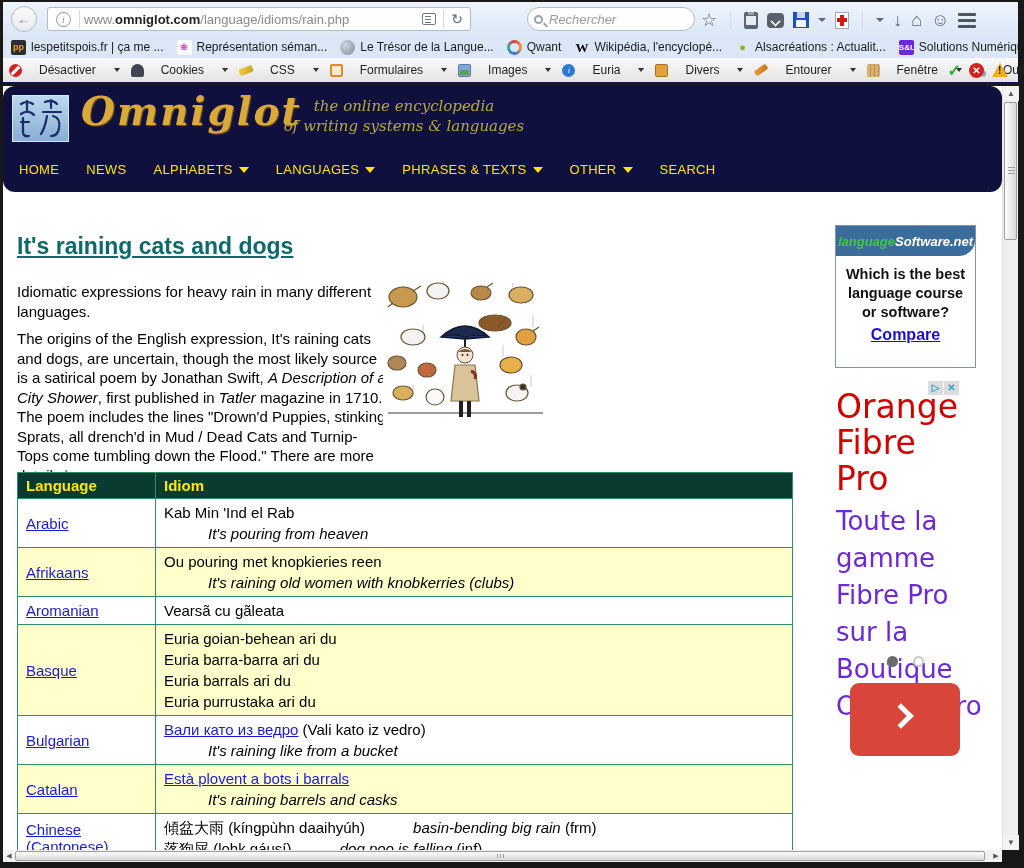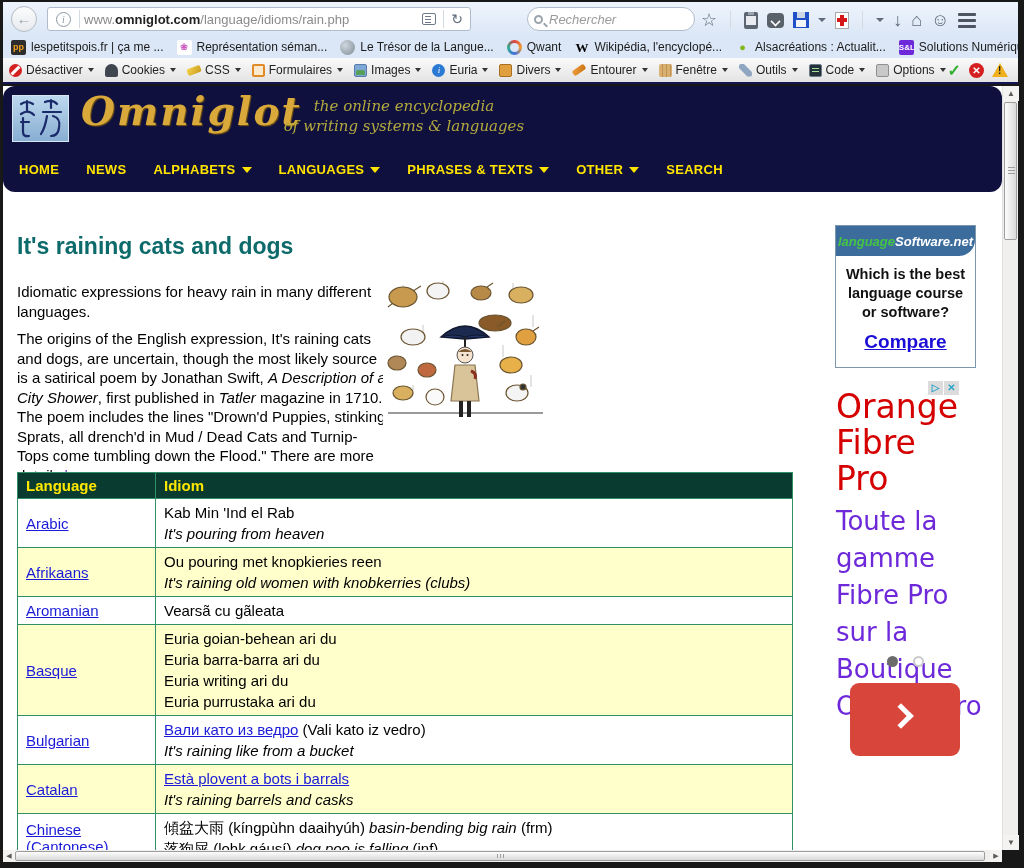--- a/index.html
+++ b/index.html
@@ -60,21 +60,21 @@
   .fav-globe { background:radial-gradient(circle at 35% 35%, #cfd6dd, #7d8b96); border-radius:50%; }
   .fav-qwant { background:conic-gradient(#e04040,#f0a030,#4070e0,#30b090,#e04040); border-radius:50%; position:relative;}
   .fav-qwant::after { content:""; position:absolute; inset:3px; background:#dbe7f6; border-radius:50%;}
   .fav-wiki { background:transparent; color:#000; font-family:"Liberation Serif",serif; font-size:13px; }
   .fav-alsa { background:transparent; color:#7fb817; font-size:11px; }
   .fav-sl { background:#6d28d9; color:#fff; font-size:8px; line-height:15px; }
 
   #devbar { position:absolute; left:3px; top:58px; width:1015px; height:26px;
     background:linear-gradient(#fafafa,#e3e3e3); border-bottom:2px solid #141452;
     display:flex; align-items:center; gap:11px; padding:0 6px; font-size:12px; color:#222; }
-  .dv { display:flex; align-items:center; gap:4px; white-space:nowrap;justify-content:center; }
+  .dv { display:flex; align-items:center; gap:17px; white-space:nowrap;justify-content:center; }
   .dvcaret { width:0; height:0; border-left:3px solid transparent; border-right:3px solid transparent;
     border-top:4px solid #333; margin-left:1px; }
   .dvic { width:13px; height:13px; border-radius:2px; position:relative; flex:0 0 auto; }
   .dvic-disable { background:#d42020; border-radius:50%; }
   .dvic-disable::after{ content:""; position:absolute; left:1px; top:5px; width:11px; height:3px;
      background:#fff; transform:rotate(-45deg); }
   .dvic-cookies { background:#3f4650; border-radius:50% 50% 2px 2px; }
   .dvic-css { background:linear-gradient(135deg,#f5d34a,#c89a20); transform:rotate(-20deg); width:14px; height:7px; }
   .dvic-forms { background:#e08a28; }
   .dvic-forms::after { content:""; position:absolute; inset:2px; background:#fbe9d0; }
@@ -103,57 +103,57 @@
   #page { position:absolute; left:3px; top:86px; width:999px; height:764px; background:#fff; overflow:hidden; }
 
   #siteheader { position:absolute; left:0; top:0; width:100%; height:106px; background:#10103f;border-radius:12px; }
   #logo-tile { position:absolute; left:9px; top:9px; width:57px; height:47px;
     background:linear-gradient(#bdd8ee,#88aed2); border:1px solid #d6e6f4; }
   #brand { position:absolute; left:78px; top:2px; font-family:"DejaVu Serif", serif; font-style:italic;
     font-weight:bold; font-size:39px; color:#d9a93c; text-shadow:1px 1px 1px #7a5a10; letter-spacing:2px; }
   #tagline { position:absolute; left:262px; top:10px; width:278px; text-align:center;
     font-family:"DejaVu Serif", serif; font-style:italic; font-size:15px; line-height:20px; color:#b3a93e; }
   #mainnav { position:absolute; left:16px; top:76px; display:flex; gap:27px; align-items:center; }
-  .navitem { color:#ffe400; font-weight:bold; font-size:13px; letter-spacing:.3px;
+  .navitem { color:#ffe400; font-weight:normal; font-size:13px; letter-spacing:.3px;
     display:flex; align-items:center; gap:6px; white-space:nowrap; }
   .navcaret { width:0; height:0; border-left:5px solid transparent; border-right:5px solid transparent;
     border-top:6px solid #ffe400; }
 
-  #page-title { position:absolute; left:14px; top:147px; font-size:23px; font-weight:bold; color:#0d6a6a; }
+  #page-title { position:absolute; left:14px; top:147px; font-size:23px; font-weight:bold; color:#0d6a6a;text-decoration:underline; }
   .para { position:absolute; left:14px; font-size:15px; line-height:19.5px; color:#000; }
   #para1 { top:196px; width:360px; }
   #para2 { top:243px; width:372px; }
   #para2 a { color:#6a3fb5; text-decoration:underline; }
   .it { font-style:italic; }
 
   #cartoon { position:absolute; left:380px; top:189px; width:165px; height:158px; }
 
   
   #idiomtable { position:absolute; left:14px; top:386px; width:776px; border-collapse:collapse;
     font-size:15px; }
   #idiomtable th { background:#093b30; color:#ffe800; text-align:left; font-size:15px;
     padding:4px 8px; border:1px solid #2f9067; }
   #idiomtable td { border:1px solid #2f9067; padding:3px 8px; vertical-align:middle; }
   #idiomtable tr.alt td { background:#ffffcc; }
   #idiomtable td.langcell { width:138px; }
   #idiomtable a { color:#1a1ad8; text-decoration:underline; }
   .line { line-height:21px; }
-  .seg-italic { font-style:italic; }
+  .seg-italic { font-style:italic;margin-left:44px; }
   .seg-link { color:#1a1ad8; text-decoration:underline; }
 
   
   #ad1 { position:absolute; left:832px; top:139px; width:141px; height:143px; background:#fff;
     border:1px solid #7d97ad; }
   #ad1-banner { height:30px; background:#3c6c9c; border-bottom-right-radius:16px;
     display:flex; align-items:center; justify-content:center; font-weight:bold; font-style:italic;
     font-size:13px; white-space:nowrap; }
   #ad1-banner .g { color:#45c445; } #ad1-banner .w { color:#fff; }
   #ad1-q { padding:9px 4px 4px; text-align:center; font-weight:bold; font-size:14.5px; line-height:19px; color:#111; }
-  #ad1-cta { display:block; text-align:center; font-size:19px; font-weight:bold; color:#1a0dd6;
-    text-decoration:underline; margin-top:5px; }
+  #ad1-cta { display:block; text-align:center; font-size:16px; font-weight:bold; color:#1a0dd6;
+    text-decoration:underline; }
   #adchoices { position:absolute; left:925px; top:295px; display:flex; gap:1px; }
   .adc { width:15px; height:14px; background:#dcdcdc; color:#2aa4c8; font-size:10px; font-weight:bold;
     text-align:center; line-height:14px; }
   #ad2-headline { position:absolute; left:833px; top:303px; width:160px; font-family:"DejaVu Sans",sans-serif;
     font-size:33px; line-height:36px; color:#d50000; white-space:pre-line; }
   #ad2-body { position:absolute; left:833px; top:417px; width:170px; font-family:"DejaVu Sans",sans-serif;
     font-size:26px; line-height:37px; color:#6d28d9; white-space:pre-line; }
   #dots { position:absolute; left:884px; top:570px; display:flex; gap:15px; align-items:center; }
   .dot { width:11px; height:11px; border-radius:50%; }
   .dot-on { background:#6b6b6b; }
@@ -432,21 +432,21 @@
           <td class="langcell"><a href="#">Aromanian</a></td>
           <td>
             <div class="line"><span>Vearsã cu gãleata</span></div>
           </td>
         </tr>
         <tr class="alt">
           <td class="langcell"><a href="#">Basque</a></td>
           <td>
             <div class="line"><span>Euria goian-behean ari du</span></div>
             <div class="line"><span>Euria barra-barra ari du</span></div>
-            <div class="line"><span>Euria writing ari du</span></div>
+            <div class="line"><span>Euria barrals ari du</span></div>
             <div class="line"><span>Euria purrustaka ari du</span></div>
           </td>
         </tr>
         <tr>
           <td class="langcell"><a href="#">Bulgarian</a></td>
           <td>
             <div class="line"><a class="seg-link" href="#">Вали като из ведро</a><span> (Vali kato iz vedro)</span></div>
             <div class="line"><span class="seg-italic">It's raining like from a bucket</span></div>
           </td>
         </tr>

